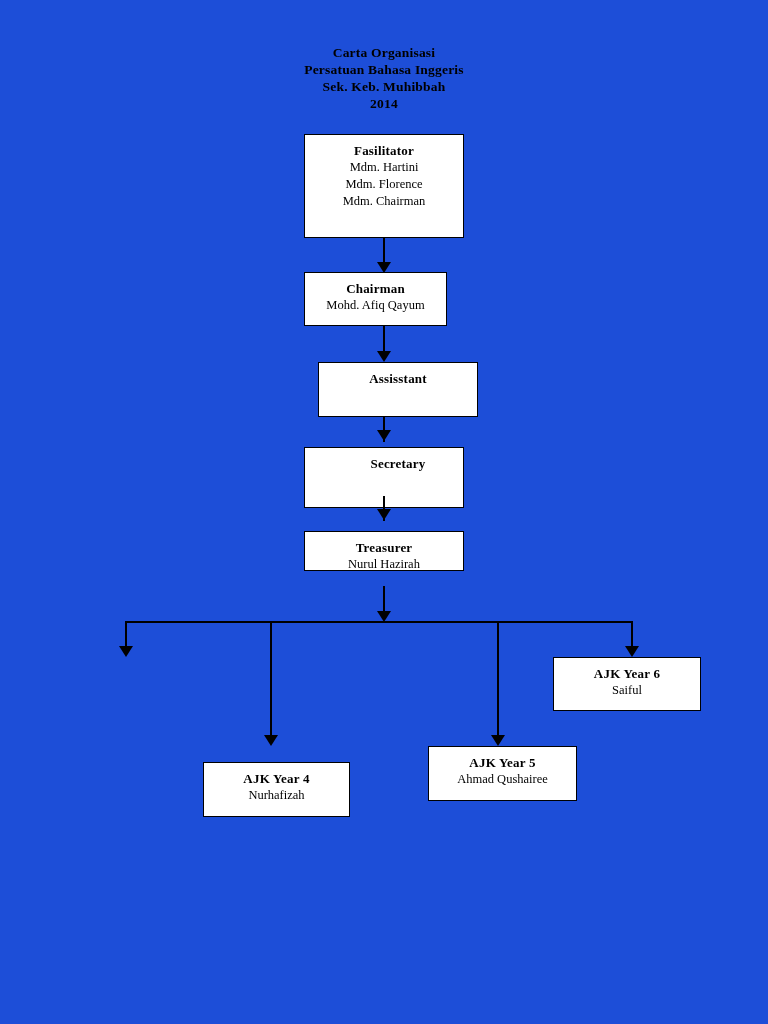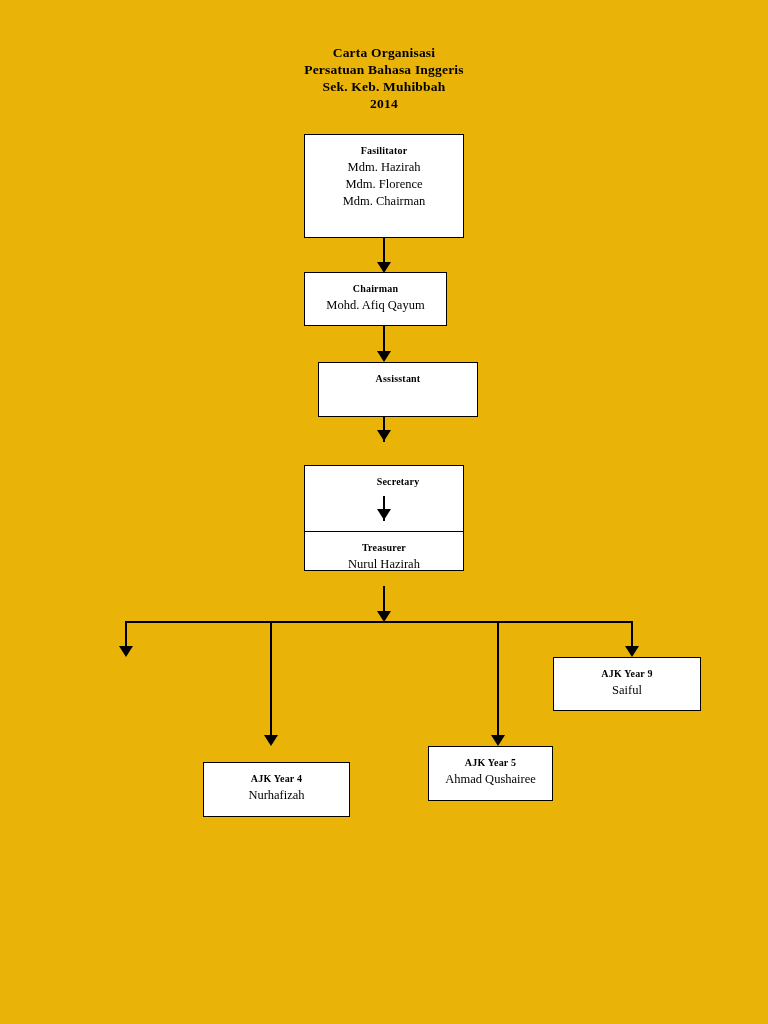--- a/index.html
+++ b/index.html
@@ -9,21 +9,21 @@
     background: #ffffff;
   }
   body {
     font-family: "Liberation Serif", "DejaVu Serif", serif;
     color: #000000;
   }
   #page {
     position: relative;
     width: 768px;
     height: 1024px;
-    background: #eab308;
+    background: #1d4ed8;
     overflow: hidden;
   }
 
   
   #title-block {
     position: absolute;
     left: 0;
     top: 44px;
     width: 768px;
     text-align: center;
@@ -40,21 +40,21 @@
   .node {
     position: absolute;
     box-sizing: border-box;
     border: 1px solid #000000;
     background: #ffffff;
     text-align: center;
     padding-top: 7px;
   }
   .node .node-title {
     display: block;
-    font-size: 10px;
+    font-size: 13px;
     font-weight: bold;
     line-height: 17px;
     letter-spacing: 0.2px;
     text-align: center;
   }
   .node .node-person {
     display: block;
     font-size: 12.5px;
     font-weight: normal;
     line-height: 17px;
@@ -87,21 +87,21 @@
 
   <div id="title-block">
     <span class="title-line">Carta Organisasi</span>
     <span class="title-line">Persatuan Bahasa Inggeris</span>
     <span class="title-line">Sek. Keb. Muhibbah</span>
     <span class="title-line">2014</span>
   </div>
 
   <div class="node" style="left:304px; top:134px; width:160px; height:104px;">
     <span class="node-title">Fasilitator</span>
-    <span class="node-person">Mdm. Hazirah</span>
+    <span class="node-person">Mdm. Hartini</span>
     <span class="node-person">Mdm. Florence</span>
     <span class="node-person">Mdm. Chairman</span>
   </div>
 
   <div class="vline" style="left:383px; top:238px; height:27px;"></div>
   <div class="arrowhead" style="left:377px; top:262px;"></div>
 
   <div class="node" style="left:304px; top:272px; width:143px; height:54px;">
     <span class="node-title">Chairman</span>
     <span class="node-person">Mohd. Afiq Qayum</span>
@@ -111,21 +111,21 @@
   <div class="arrowhead" style="left:377px; top:351px;"></div>
 
   <div class="node" style="left:318px; top:362px; width:160px; height:55px;">
     <span class="node-title">Assisstant</span>
     <span class="node-person"></span>
   </div>
 
   <div class="vline" style="left:383px; top:417px; height:25px;"></div>
   <div class="arrowhead" style="left:377px; top:430px;"></div>
 
-  <div class="node" style="left:304px; top:465px; width:160px; height:68px;padding-left:28px;">
+  <div class="node" style="left:304px; top:447px; width:160px; height:61px;padding-left:28px;">
     <span class="node-title">Secretary</span>
     <span class="node-person"></span>
   </div>
 
   <div class="vline" style="left:383px; top:496px; height:25px;"></div>
   <div class="arrowhead" style="left:377px; top:509px;"></div>
 
   <div class="node" style="left:304px; top:531px; width:160px; height:40px;">
     <span class="node-title">Treasurer</span>
     <span class="node-person">Nurul Hazirah</span>
@@ -143,27 +143,27 @@
   <div class="arrowhead" style="left:625px; top:646px;"></div>
 
   <div class="vline" style="left:270px; top:621px; height:115px;"></div>
   <div class="arrowhead" style="left:264px; top:735px;"></div>
 
   <div class="vline" style="left:497px; top:621px; height:115px;"></div>
   <div class="arrowhead" style="left:491px; top:735px;"></div>
 
 
   <div class="node" style="left:553px; top:657px; width:148px; height:54px;">
-    <span class="node-title">AJK Year 9</span>
+    <span class="node-title">AJK Year 6</span>
     <span class="node-person">Saiful</span>
   </div>
 
   <div class="node" style="left:203px; top:746px; width:147px; height:55px;margin-top:16px;">
     <span class="node-title">AJK Year 4</span>
     <span class="node-person">Nurhafizah</span>
   </div>
 
-  <div class="node" style="left:428px; top:746px; width:125px; height:55px;">
+  <div class="node" style="left:428px; top:746px; width:149px; height:55px;">
     <span class="node-title">AJK Year 5</span>
     <span class="node-person">Ahmad Qushairee</span>
   </div>
 
 </div>
 
 </body></html>

